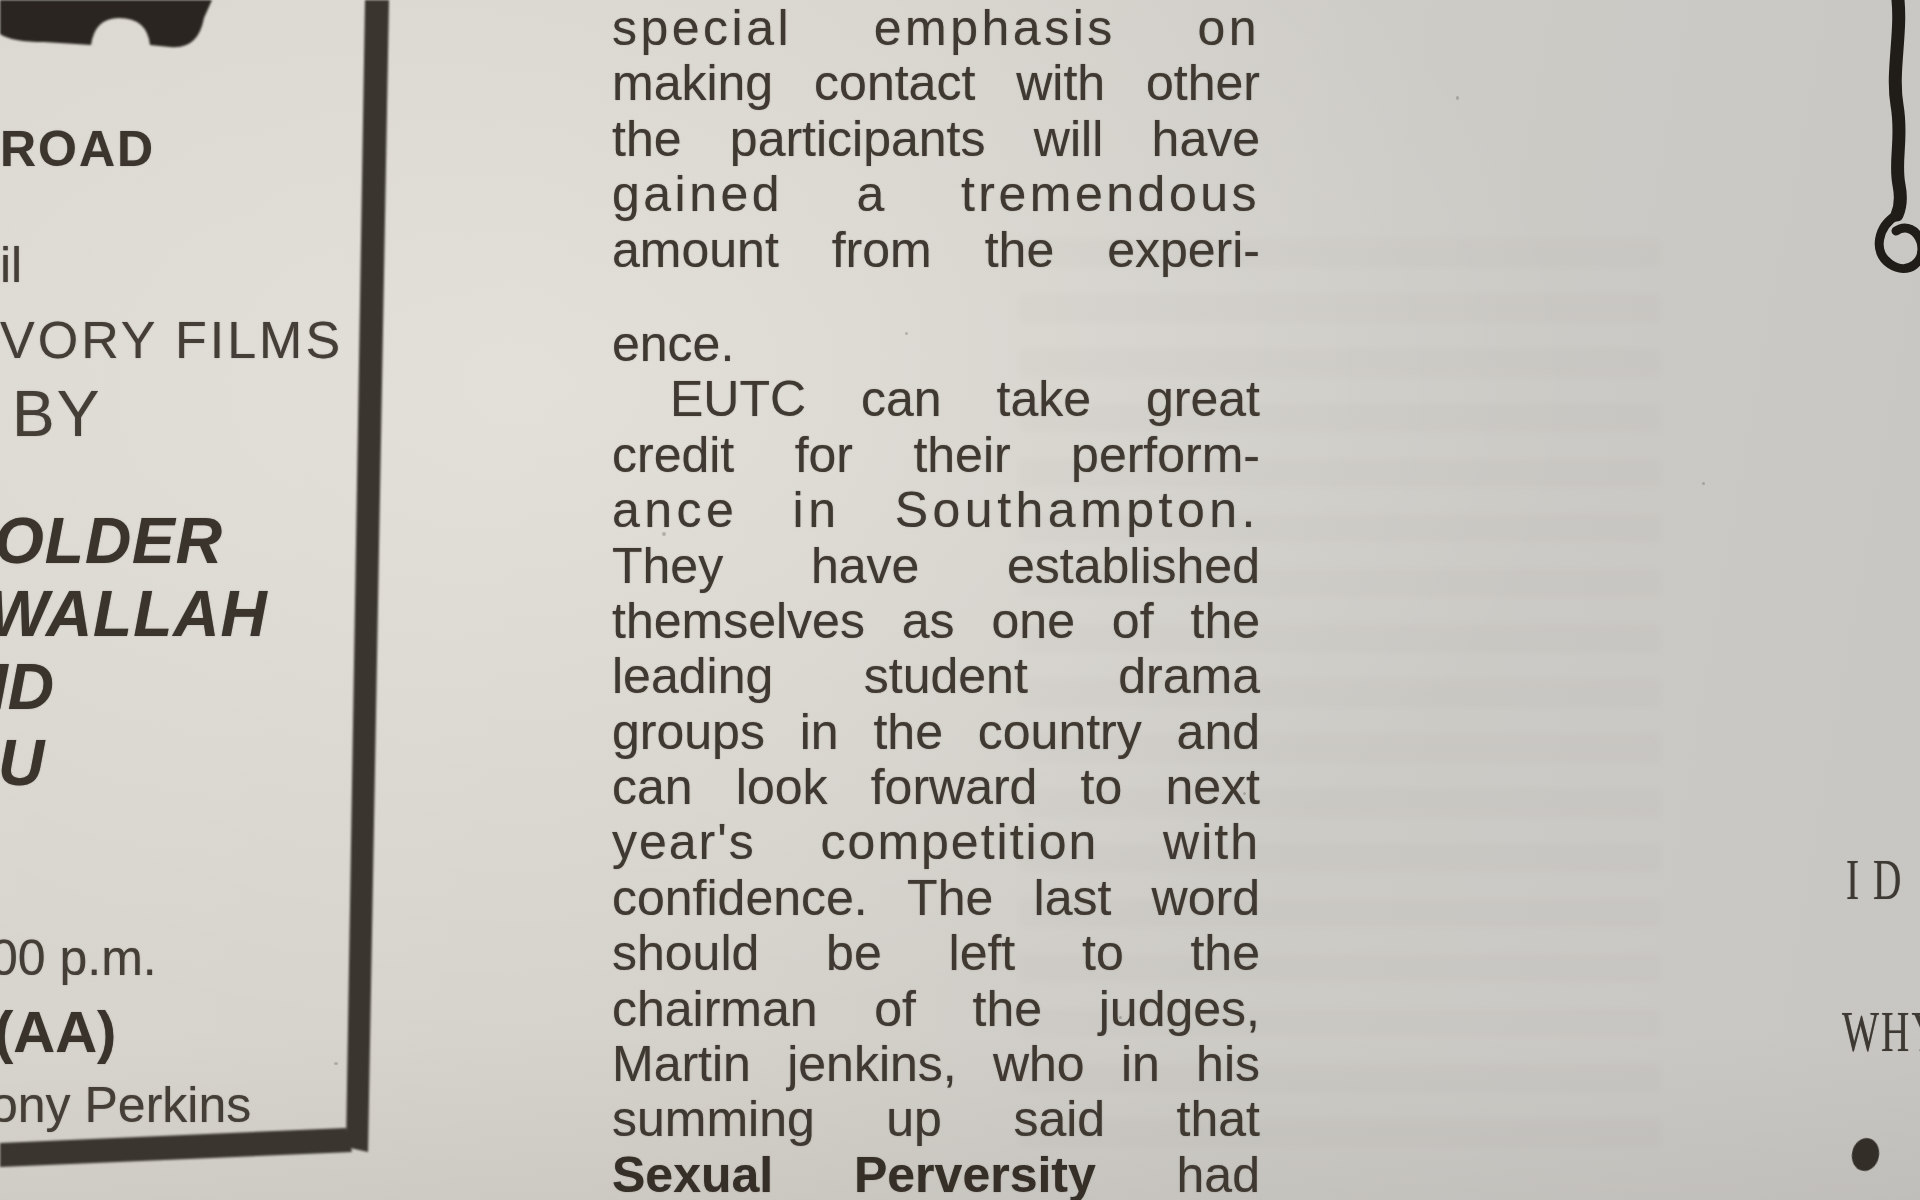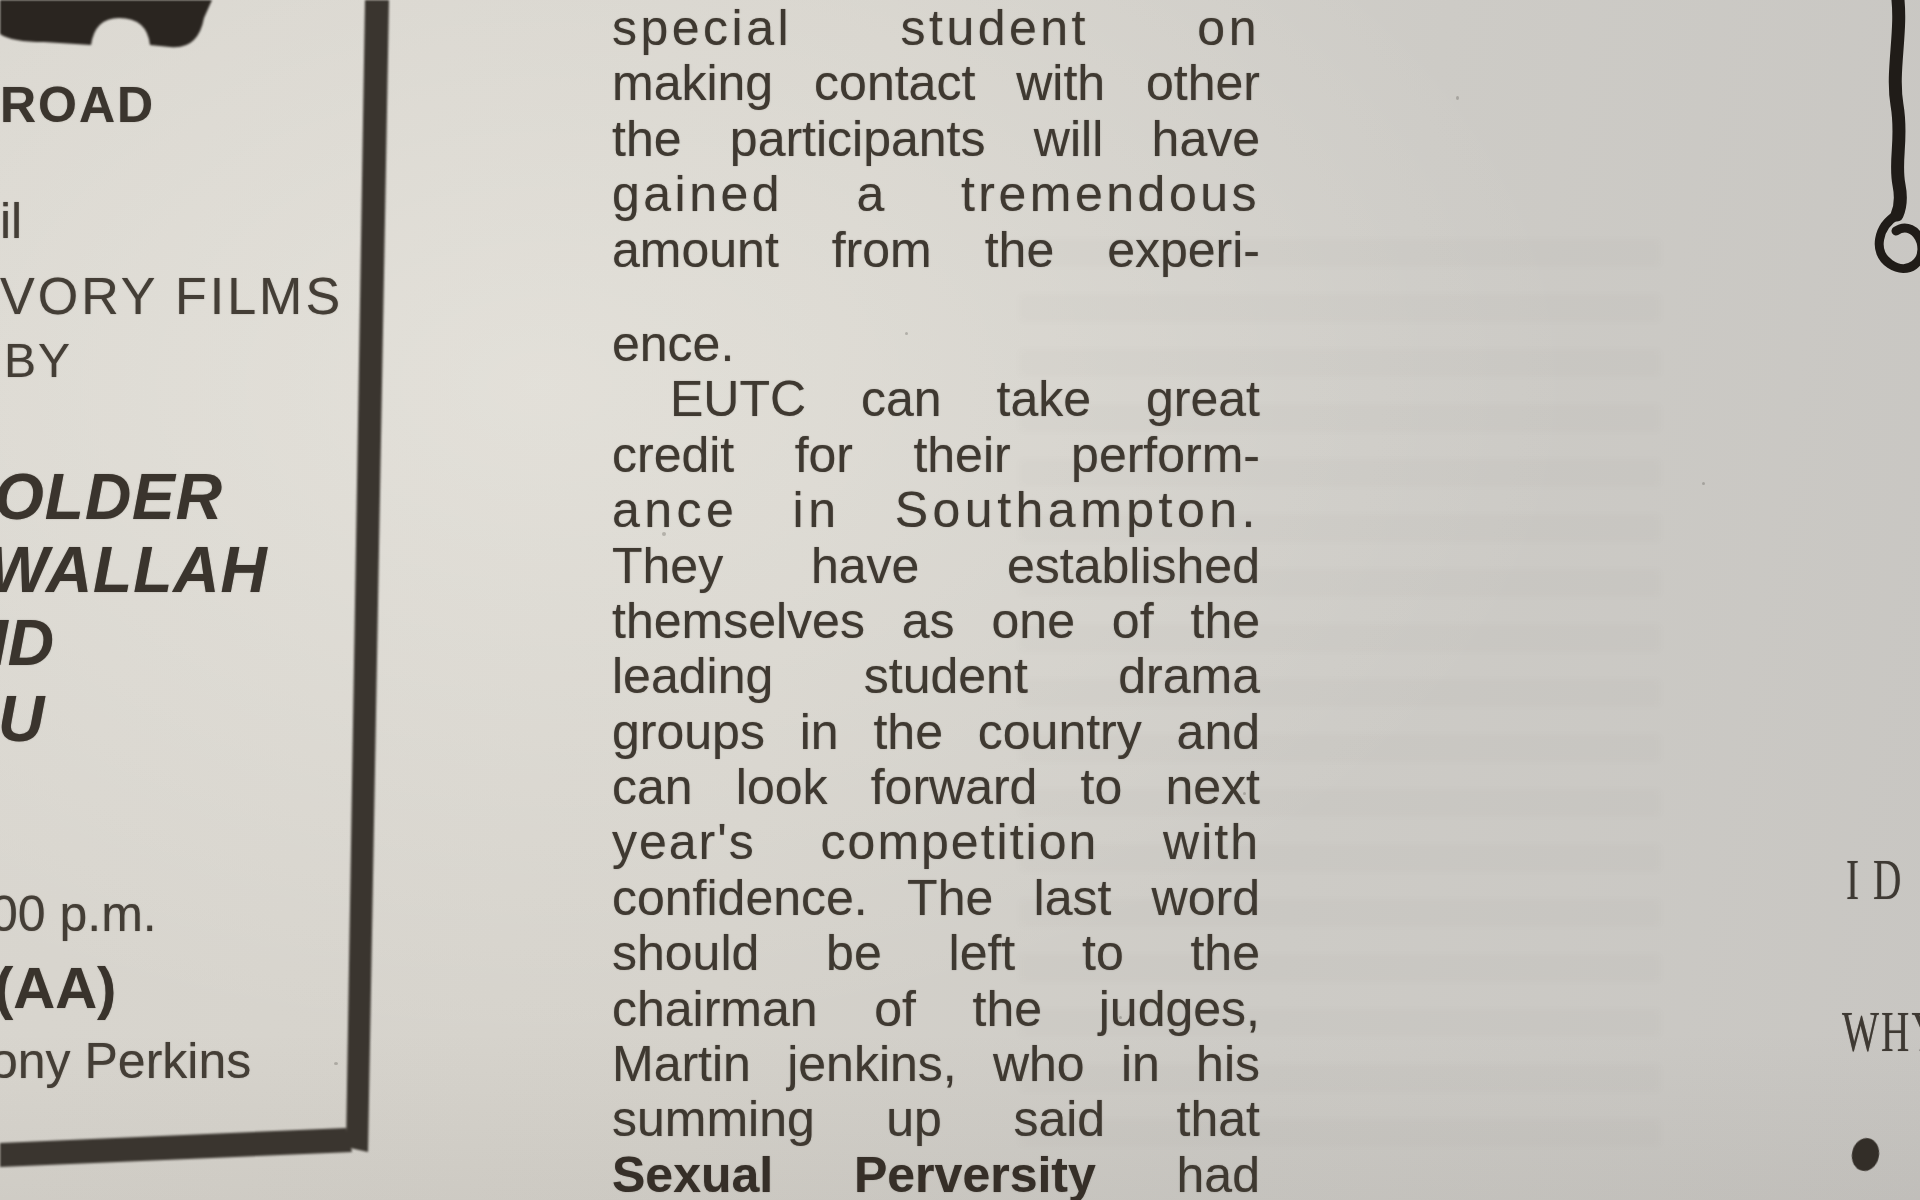--- a/index.html
+++ b/index.html
@@ -16,25 +16,26 @@
   .ghost{
     position:absolute; left:1020px; top:240px; width:640px; height:920px;
     background:repeating-linear-gradient(to bottom, rgba(112,108,101,0.05) 0 26px, rgba(112,108,101,0) 26px 55px);
     filter:blur(3px); opacity:.6; pointer-events:none;
   }
   
   .ad-layer{position:absolute; left:0; top:0; width:420px; height:1200px;}
   .adline{
     position:absolute; white-space:nowrap; color:#443e36;
     text-shadow:0 0 1.2px rgba(62,56,48,0.5);
+    margin-top:44px;
   }
   .a-road    {left:0;    top:76px;  font-size:50px; font-weight:700; letter-spacing:2px; color:#3b352e;}
   .a-il      {left:0;    top:192px; font-size:50px;text-align:right;}
   .a-ivory   {left:0;    top:266px; font-size:52px; letter-spacing:3px;}
-  .a-by      {left:4px;    top:333px; font-size:48px; letter-spacing:2px;}
+  .a-by      {left:12px;    top:333px; font-size:64px; letter-spacing:2px;}
   .a-jhab    {left:0;    top:385px; font-size:50px; letter-spacing:2px;}
   .a-older   {left:-6px; top:460px; font-size:64px; font-weight:700; font-style:italic; letter-spacing:1px; color:#3a342d;}
   .a-wallah  {left:-12px;top:533px; font-size:64px; font-weight:700; font-style:italic; letter-spacing:1px; color:#3a342d;}
   .a-id      {left:-10px;top:606px; font-size:64px; font-weight:700; font-style:italic; color:#3a342d;}
   .a-u       {left:-2px; top:682px; font-size:64px; font-weight:700; font-style:italic; color:#3a342d;}
   .a-time    {left:-10px;top:885px; font-size:50px;}
   .a-aa      {left:-6px; top:954px; font-size:58px; font-weight:700; color:#39332c;}
   .a-perkins {left:-10px;top:1032px;font-size:50px;}
   
   .article{
@@ -106,21 +107,21 @@
     <div class="adline a-aa">(AA)</div>
     <div class="adline a-perkins">ony Perkins</div>
   </div>
 
   <svg class="vec soft" width="1920" height="1200" viewBox="0 0 1920 1200">
     <polygon points="365,0 389,0 368,1152 346,1147" fill="#3a352f"></polygon>
     <polygon points="0,1143 346,1128 352,1152 0,1167" fill="#3a352f"></polygon>
   </svg>
 
   <div class="article">
-    <div class="aline ls3">special student on</div>
+    <div class="aline ls3">special emphasis on</div>
     <div class="aline">making contact with other</div>
     <div class="aline">the participants will have</div>
     <div class="aline ls3">gained a tremendous</div>
     <div class="aline">amount from the experi-</div>
     <div class="aline pend">ence.</div>
     <div class="aline indent">EUTC can take great</div>
     <div class="aline">credit for their perform-</div>
     <div class="aline ls4">ance in Southampton.</div>
     <div class="aline">They have established</div>
     <div class="aline">themselves as one of the</div>

